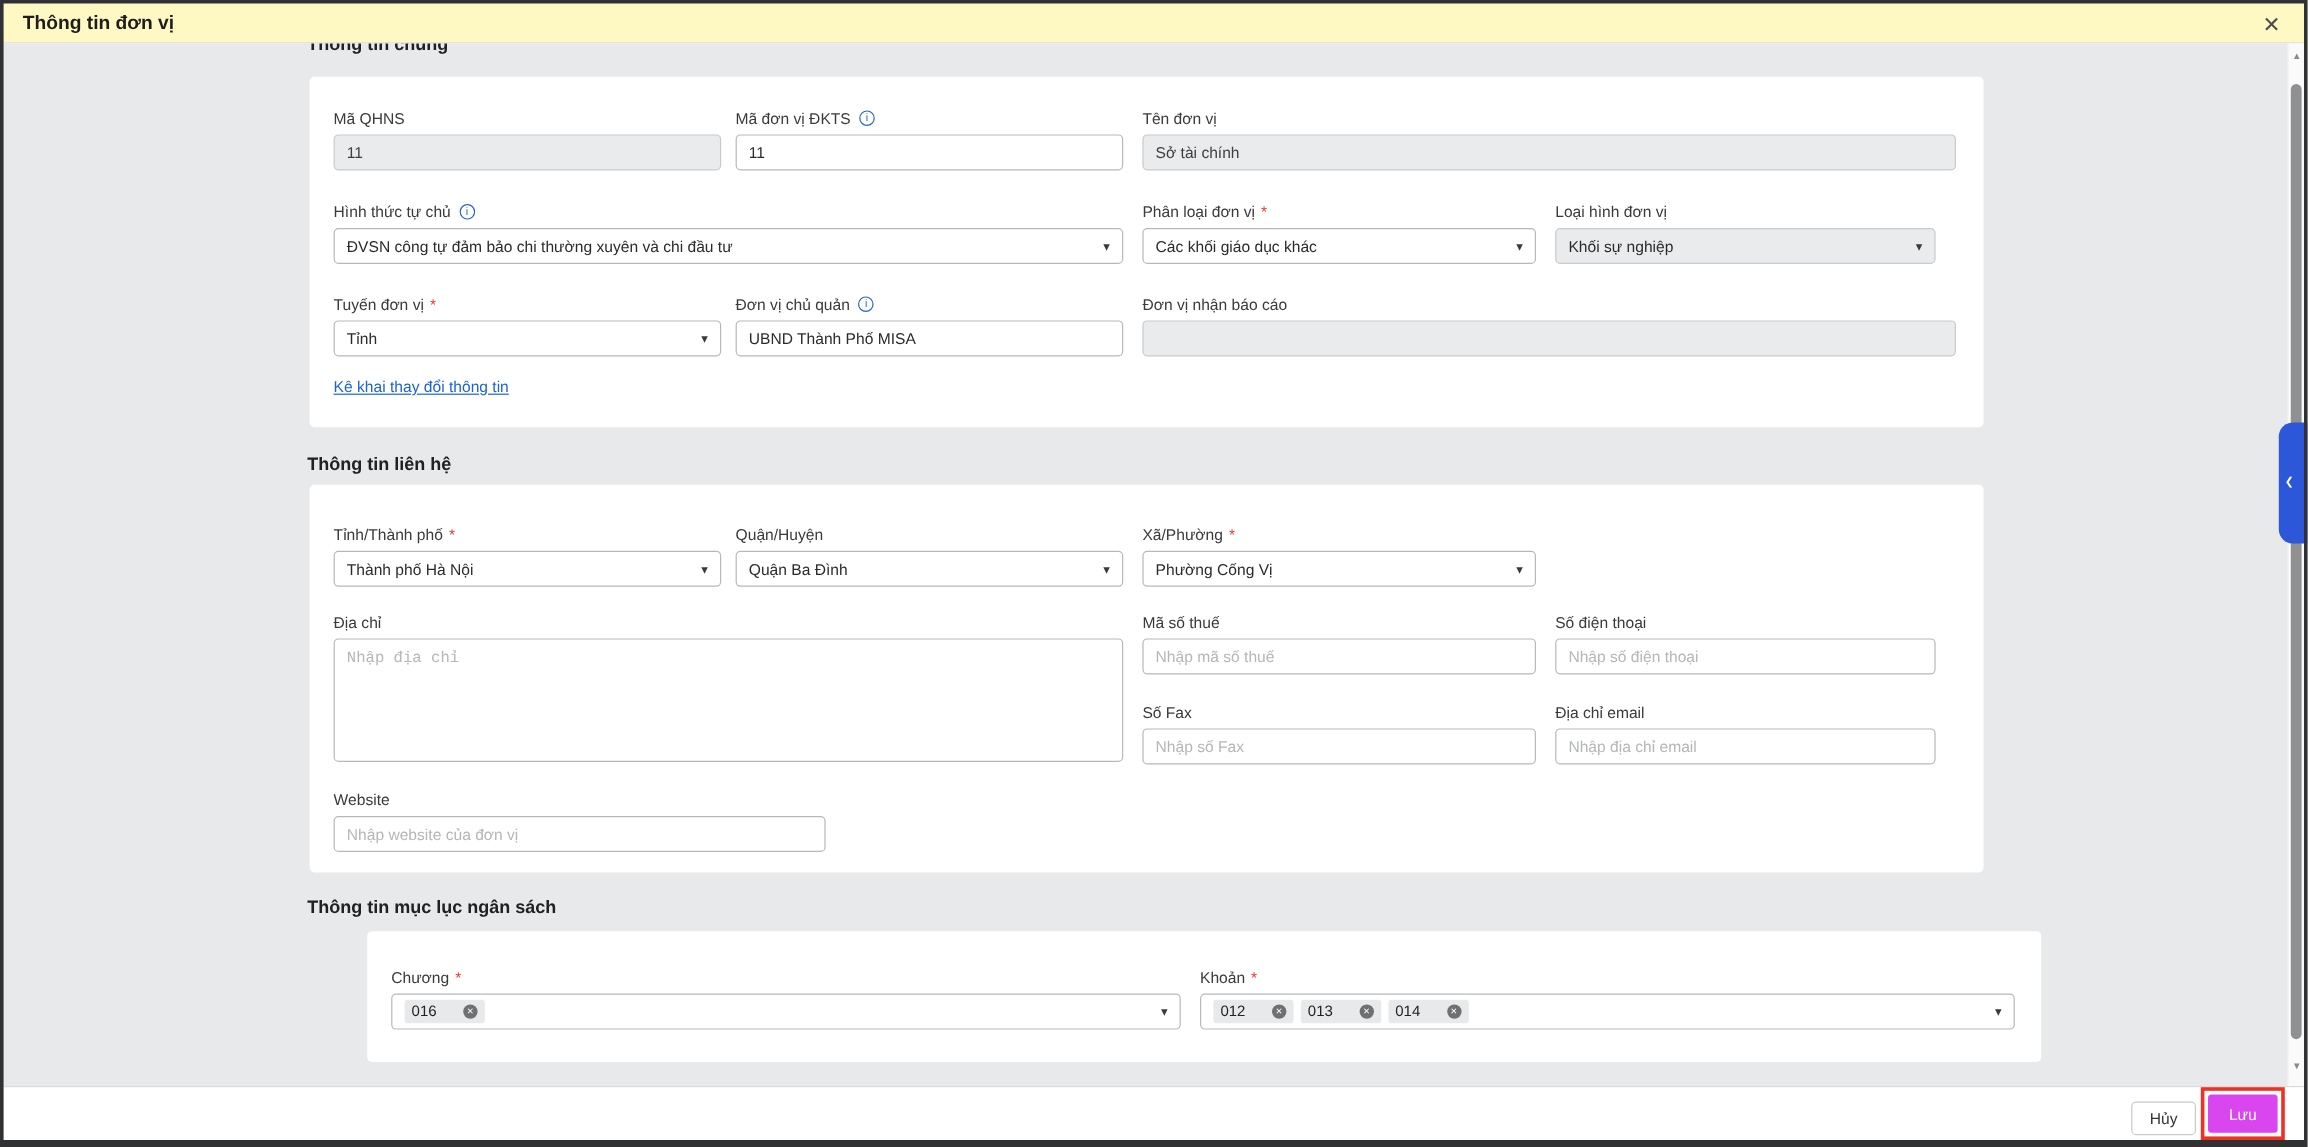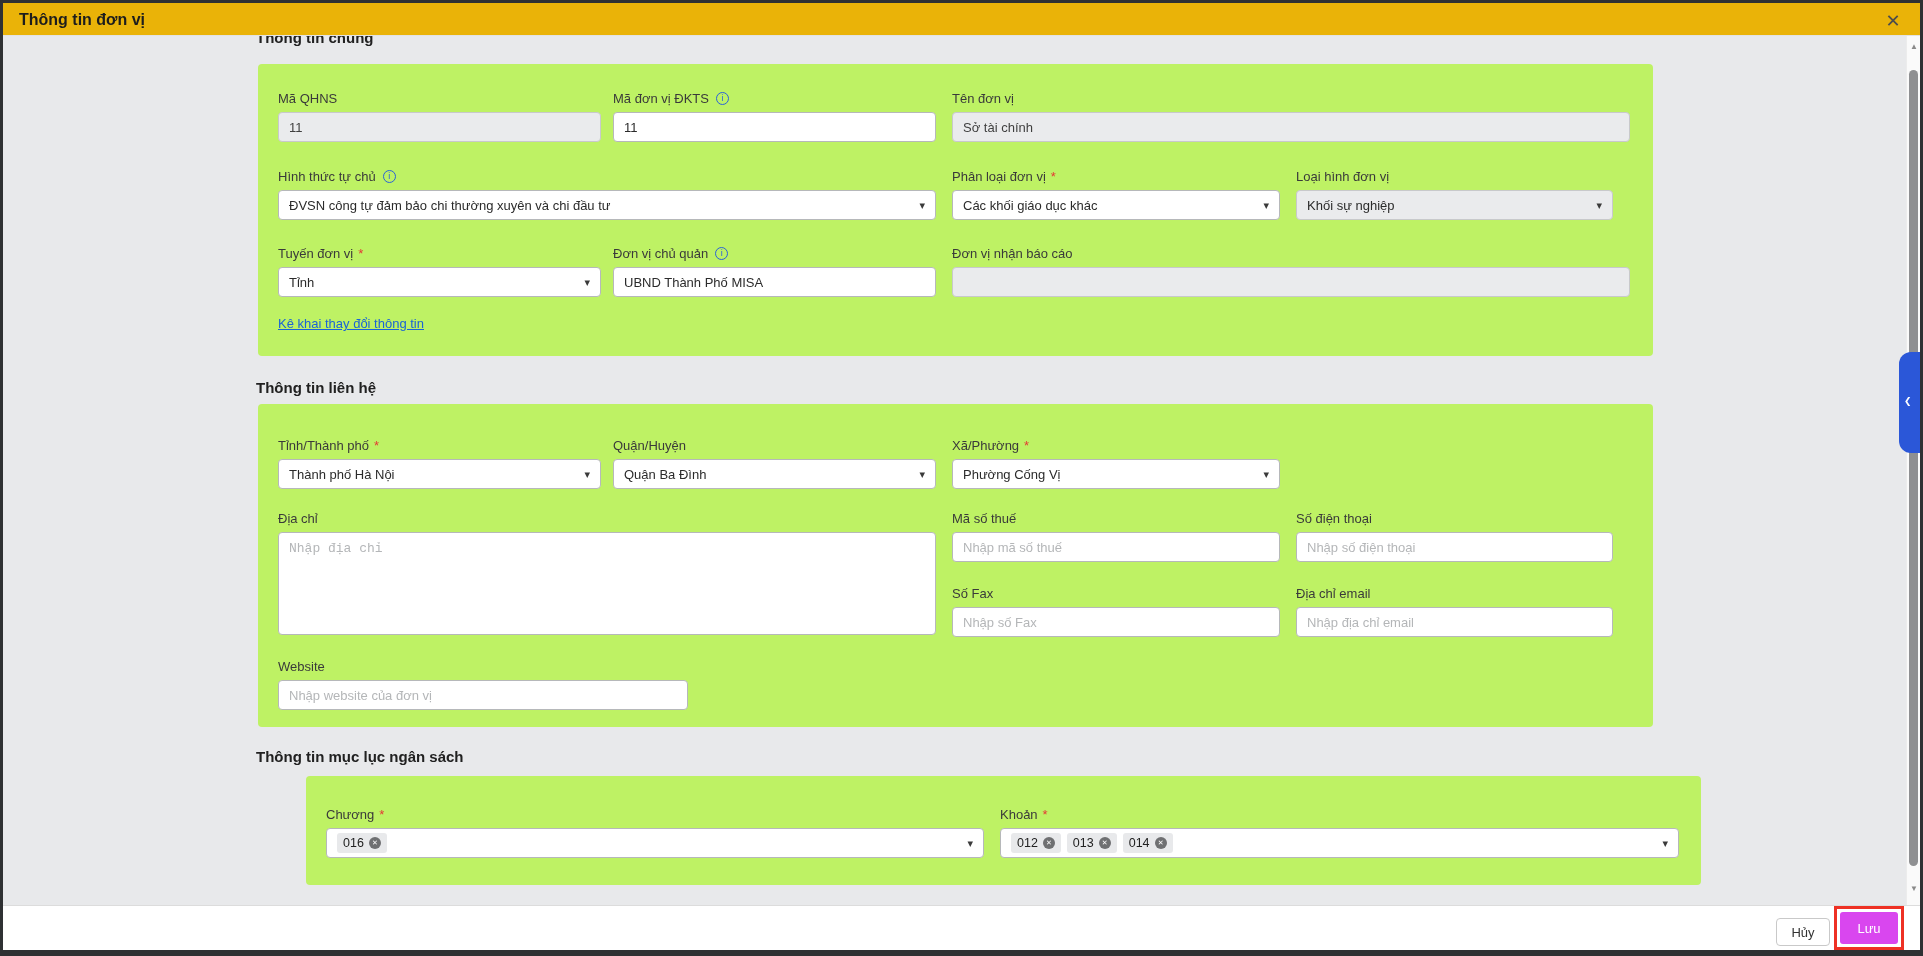--- a/index.html
+++ b/index.html
@@ -2,48 +2,48 @@
 <html><head>
 <meta charset="utf-8">
 <style>
   * { margin:0; padding:0; box-sizing:border-box; }
   html,body { background:#555; }
   body { font-family:"Liberation Sans","DejaVu Sans",sans-serif; }
   .screen { position:relative; width:1923px; height:956px; background:#fff; overflow:hidden; }
   .frame { position:absolute; inset:0; border:3px solid #2f3133; border-bottom-width:6px; pointer-events:none; z-index:50; }
 
   
-  .titlebar { position:absolute; top:3px; left:3px; right:3px; height:33px; background:#eab308; border-bottom:1px solid #e3e3e3; z-index:30; }
+  .titlebar { position:absolute; top:3px; left:3px; right:3px; height:33px; background:#fef9c3; border-bottom:1px solid #e3e3e3; z-index:30; }
   .titlebar .title { position:absolute; left:16px; top:8px; font-size:16px; font-weight:700; color:#1d1d1d; }
   .close-btn { position:absolute; left:1878px; top:6px; width:24px; height:24px; display:flex; align-items:center; justify-content:center; font-size:18px; color:#4d4d4d; cursor:pointer; }
 
   
   .body { position:absolute; top:36px; left:3px; width:1903px; height:869px; background:#e8e9eb; overflow:hidden; z-index:5; }
 
   
   .sec-h { position:absolute; left:253px; font-size:15px; font-weight:700; color:#212121; }
 
-  .card { position:absolute; left:255px; width:1395px; background:#bef264; border-radius:4px; }
+  .card { position:absolute; left:255px; width:1395px; background:#ffffff; border-radius:4px; }
 
   .fld { position:absolute; }
   .lbl { display:flex; align-items:center; gap:5px; font-size:13px; color:#3a3a3a; height:16px; }
   .star { color:#e53935; font-size:13px; }
   .info { display:inline-flex; align-items:center; justify-content:center; width:13px; height:13px; border:1px solid #2a62d8; border-radius:50%; color:#2a62d8; font-size:9px; line-height:1; margin-left:2px; }
   .inp { margin-top:6px; height:30px; width:100%; border:1px solid #b6b8ba; border-radius:4px; background:#fff; padding:0 10px; font-size:13px; color:#2b2b2b; font-family:inherit; outline:none; }
   .inp::placeholder, .ta::placeholder { color:#b4b6b8; }
   .inp.dis { background:#eaebed; border-color:#c8c9cb; color:#3f3f3f; }
   .sel { margin-top:6px; height:30px; width:100%; border:1px solid #b6b8ba; border-radius:4px; background:#fff; display:flex; align-items:center; padding:0 10px; font-size:13px; color:#2b2b2b; cursor:pointer; }
   .sel .val { flex:1 1 auto; overflow:hidden; white-space:nowrap; }
   .sel .arr { flex:0 0 auto; font-size:11px; color:#3a3a3a; margin-left:8px; }
   .sel.dis { background:#eaebed; border-color:#c8c9cb; }
   .ta { margin-top:6px; width:100%; height:103px; border:1px solid #b6b8ba; border-radius:4px; padding:8px 10px; font-size:13px; color:#2b2b2b; resize:none; font-family:Liberation Mono, monospace; outline:none; }
   .link { font-size:13px; color:#1a64d6; text-decoration:underline; cursor:pointer; }
 
   .chips { display:flex; gap:6px; align-items:center; }
-  .chip { display:inline-flex; align-items:center; gap:5px; background:#e8e9eb; border-radius:3px; height:20px; padding:0 6px; font-size:12.5px; color:#222; }
+  .chip { display:inline-flex; align-items:center; gap:22px; background:#e8e9eb; border-radius:3px; height:20px; padding:0 6px; font-size:12.5px; color:#222; }
   .chip-x { display:inline-flex; align-items:center; justify-content:center; width:12px; height:12px; border-radius:50%; background:#6f7072; color:#fff; font-size:7px; cursor:pointer; }
 
   
   .sbar { position:absolute; top:36px; left:1906px; width:14px; height:869px; background:#fafafa; border-left:1px solid #ececec; z-index:10; }
   .sbar .up, .sbar .dn { position:absolute; left:0; width:14px; text-align:center; font-size:8px; color:#8a8a8a; }
   .sbar .up { top:6px; } .sbar .dn { top:848px; }
   .sthumb { position:absolute; left:2px; top:34px; width:9px; height:796px; background:#8f9092; border-radius:5px; }
 
   
   .side-tab { position:absolute; left:1899px; top:352px; width:24px; height:101px; background:#2b57d8; border-radius:12px 0 0 12px; z-index:40; cursor:pointer; }

